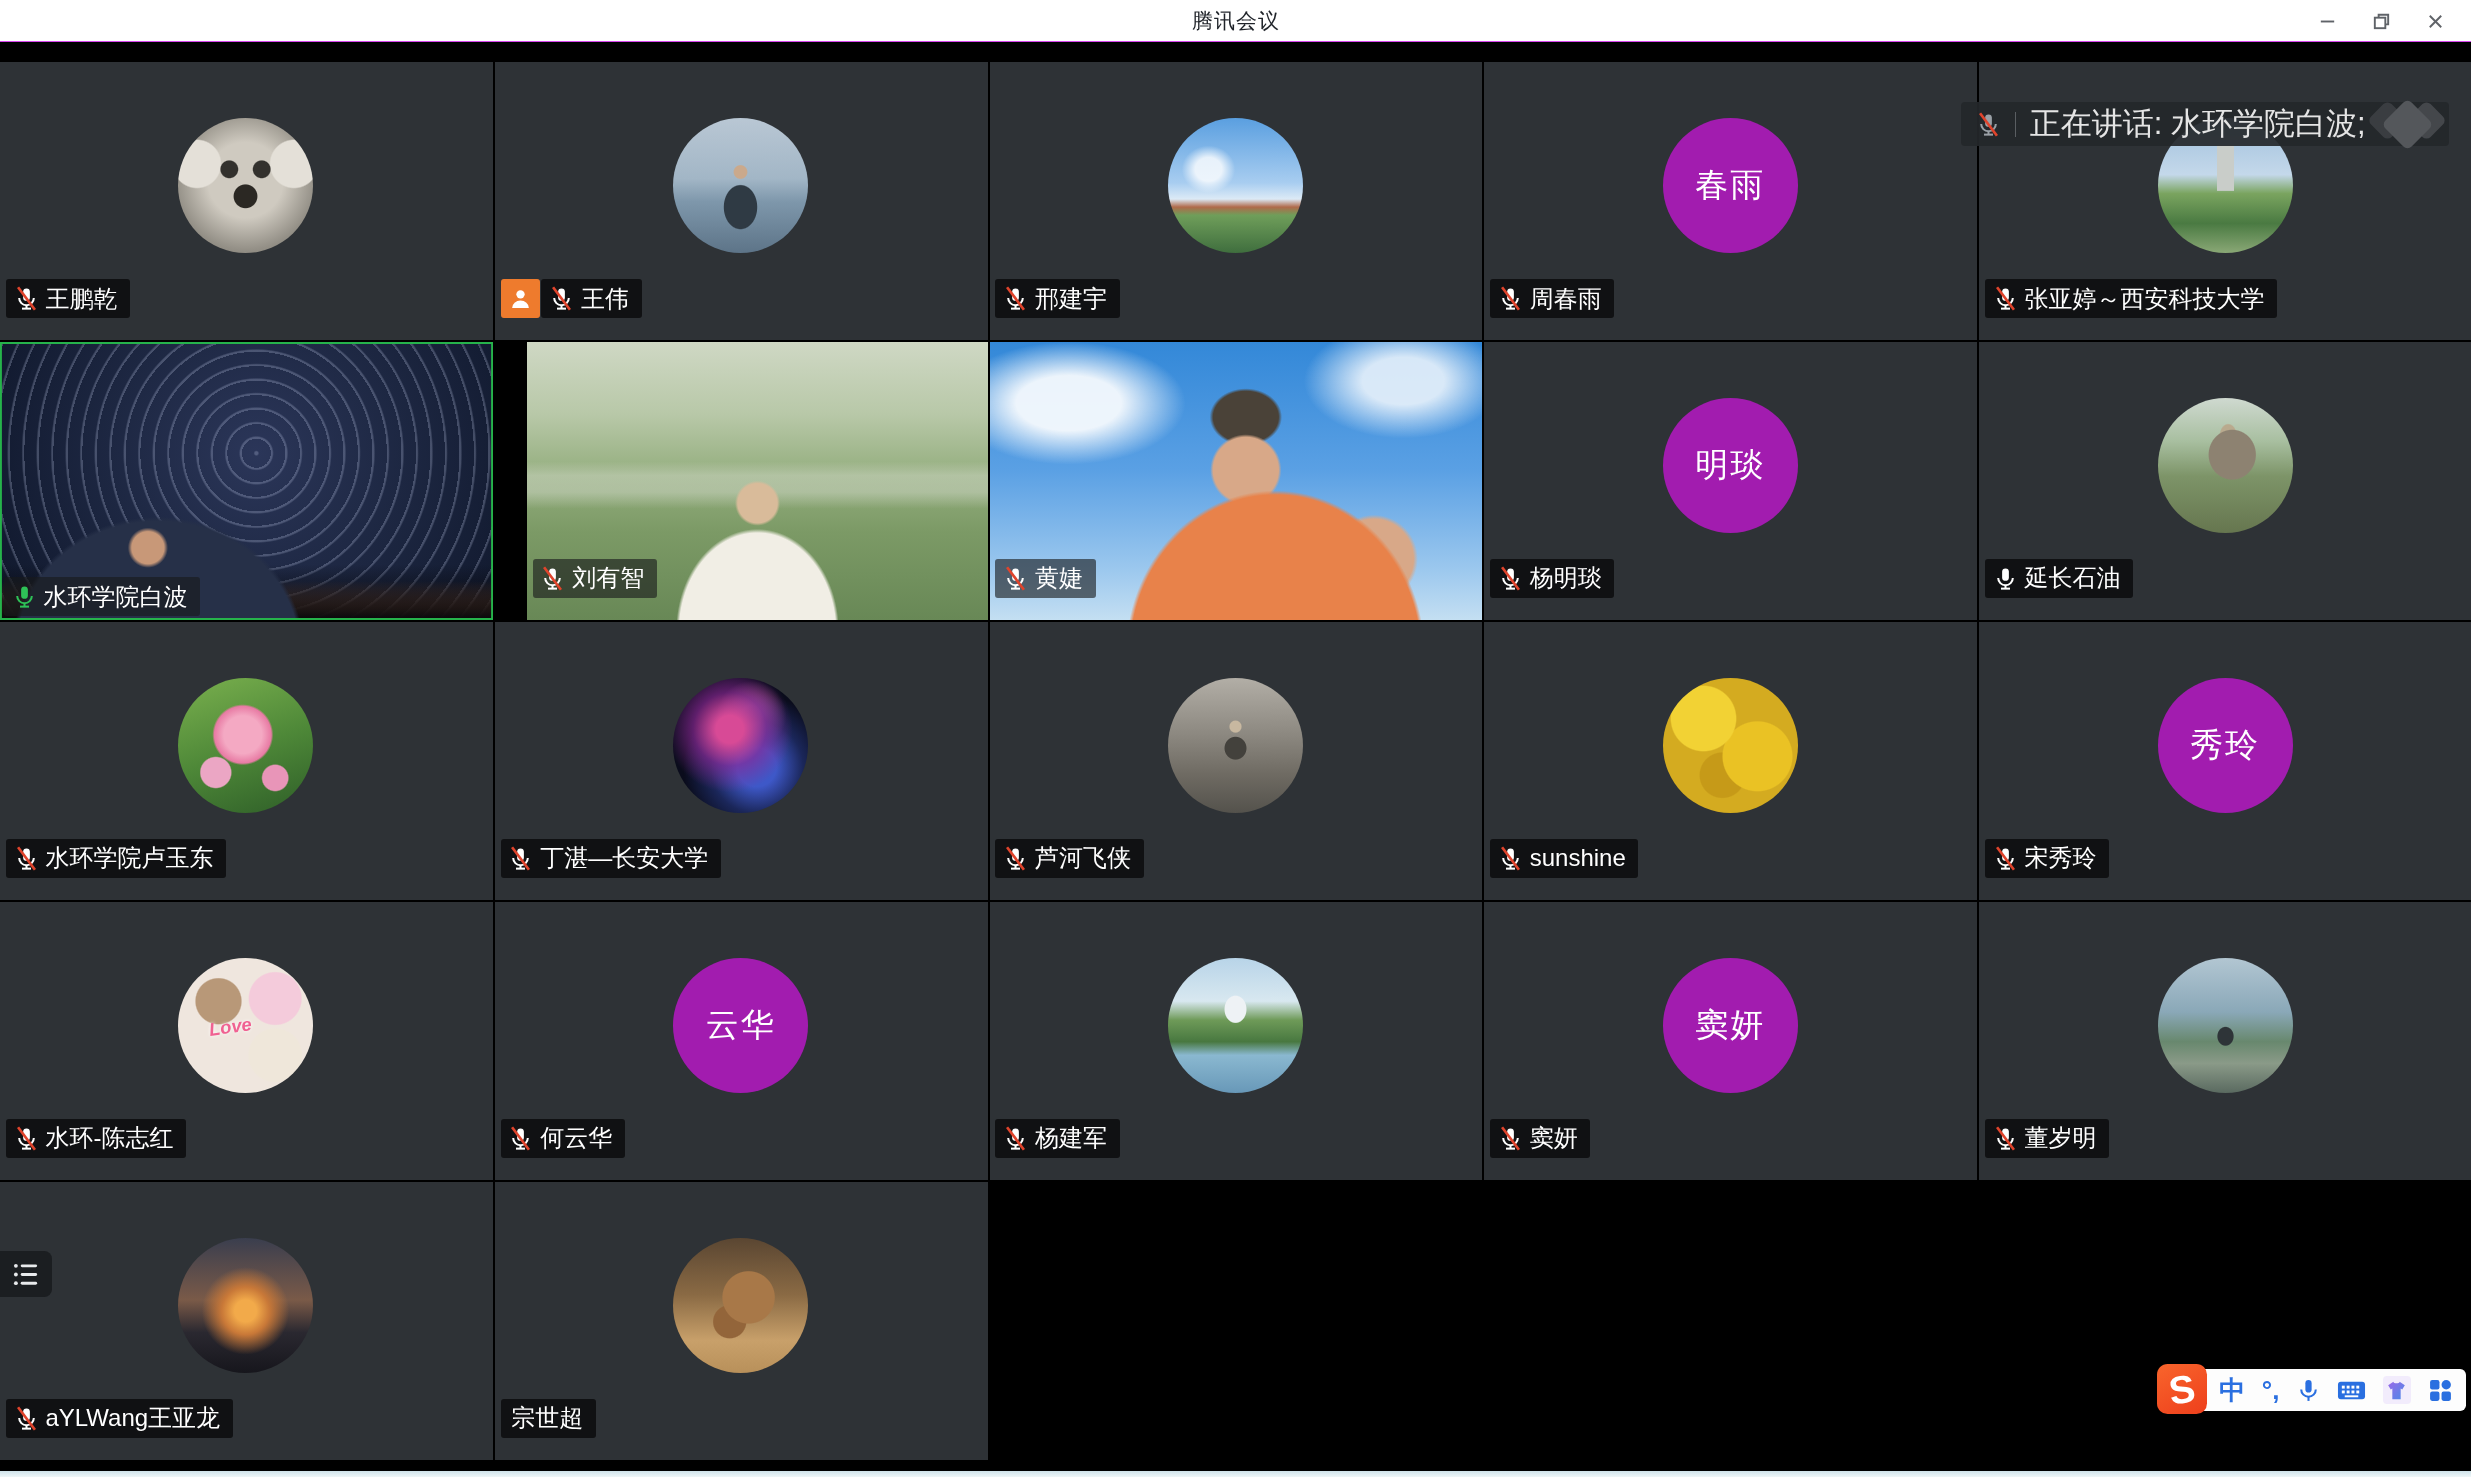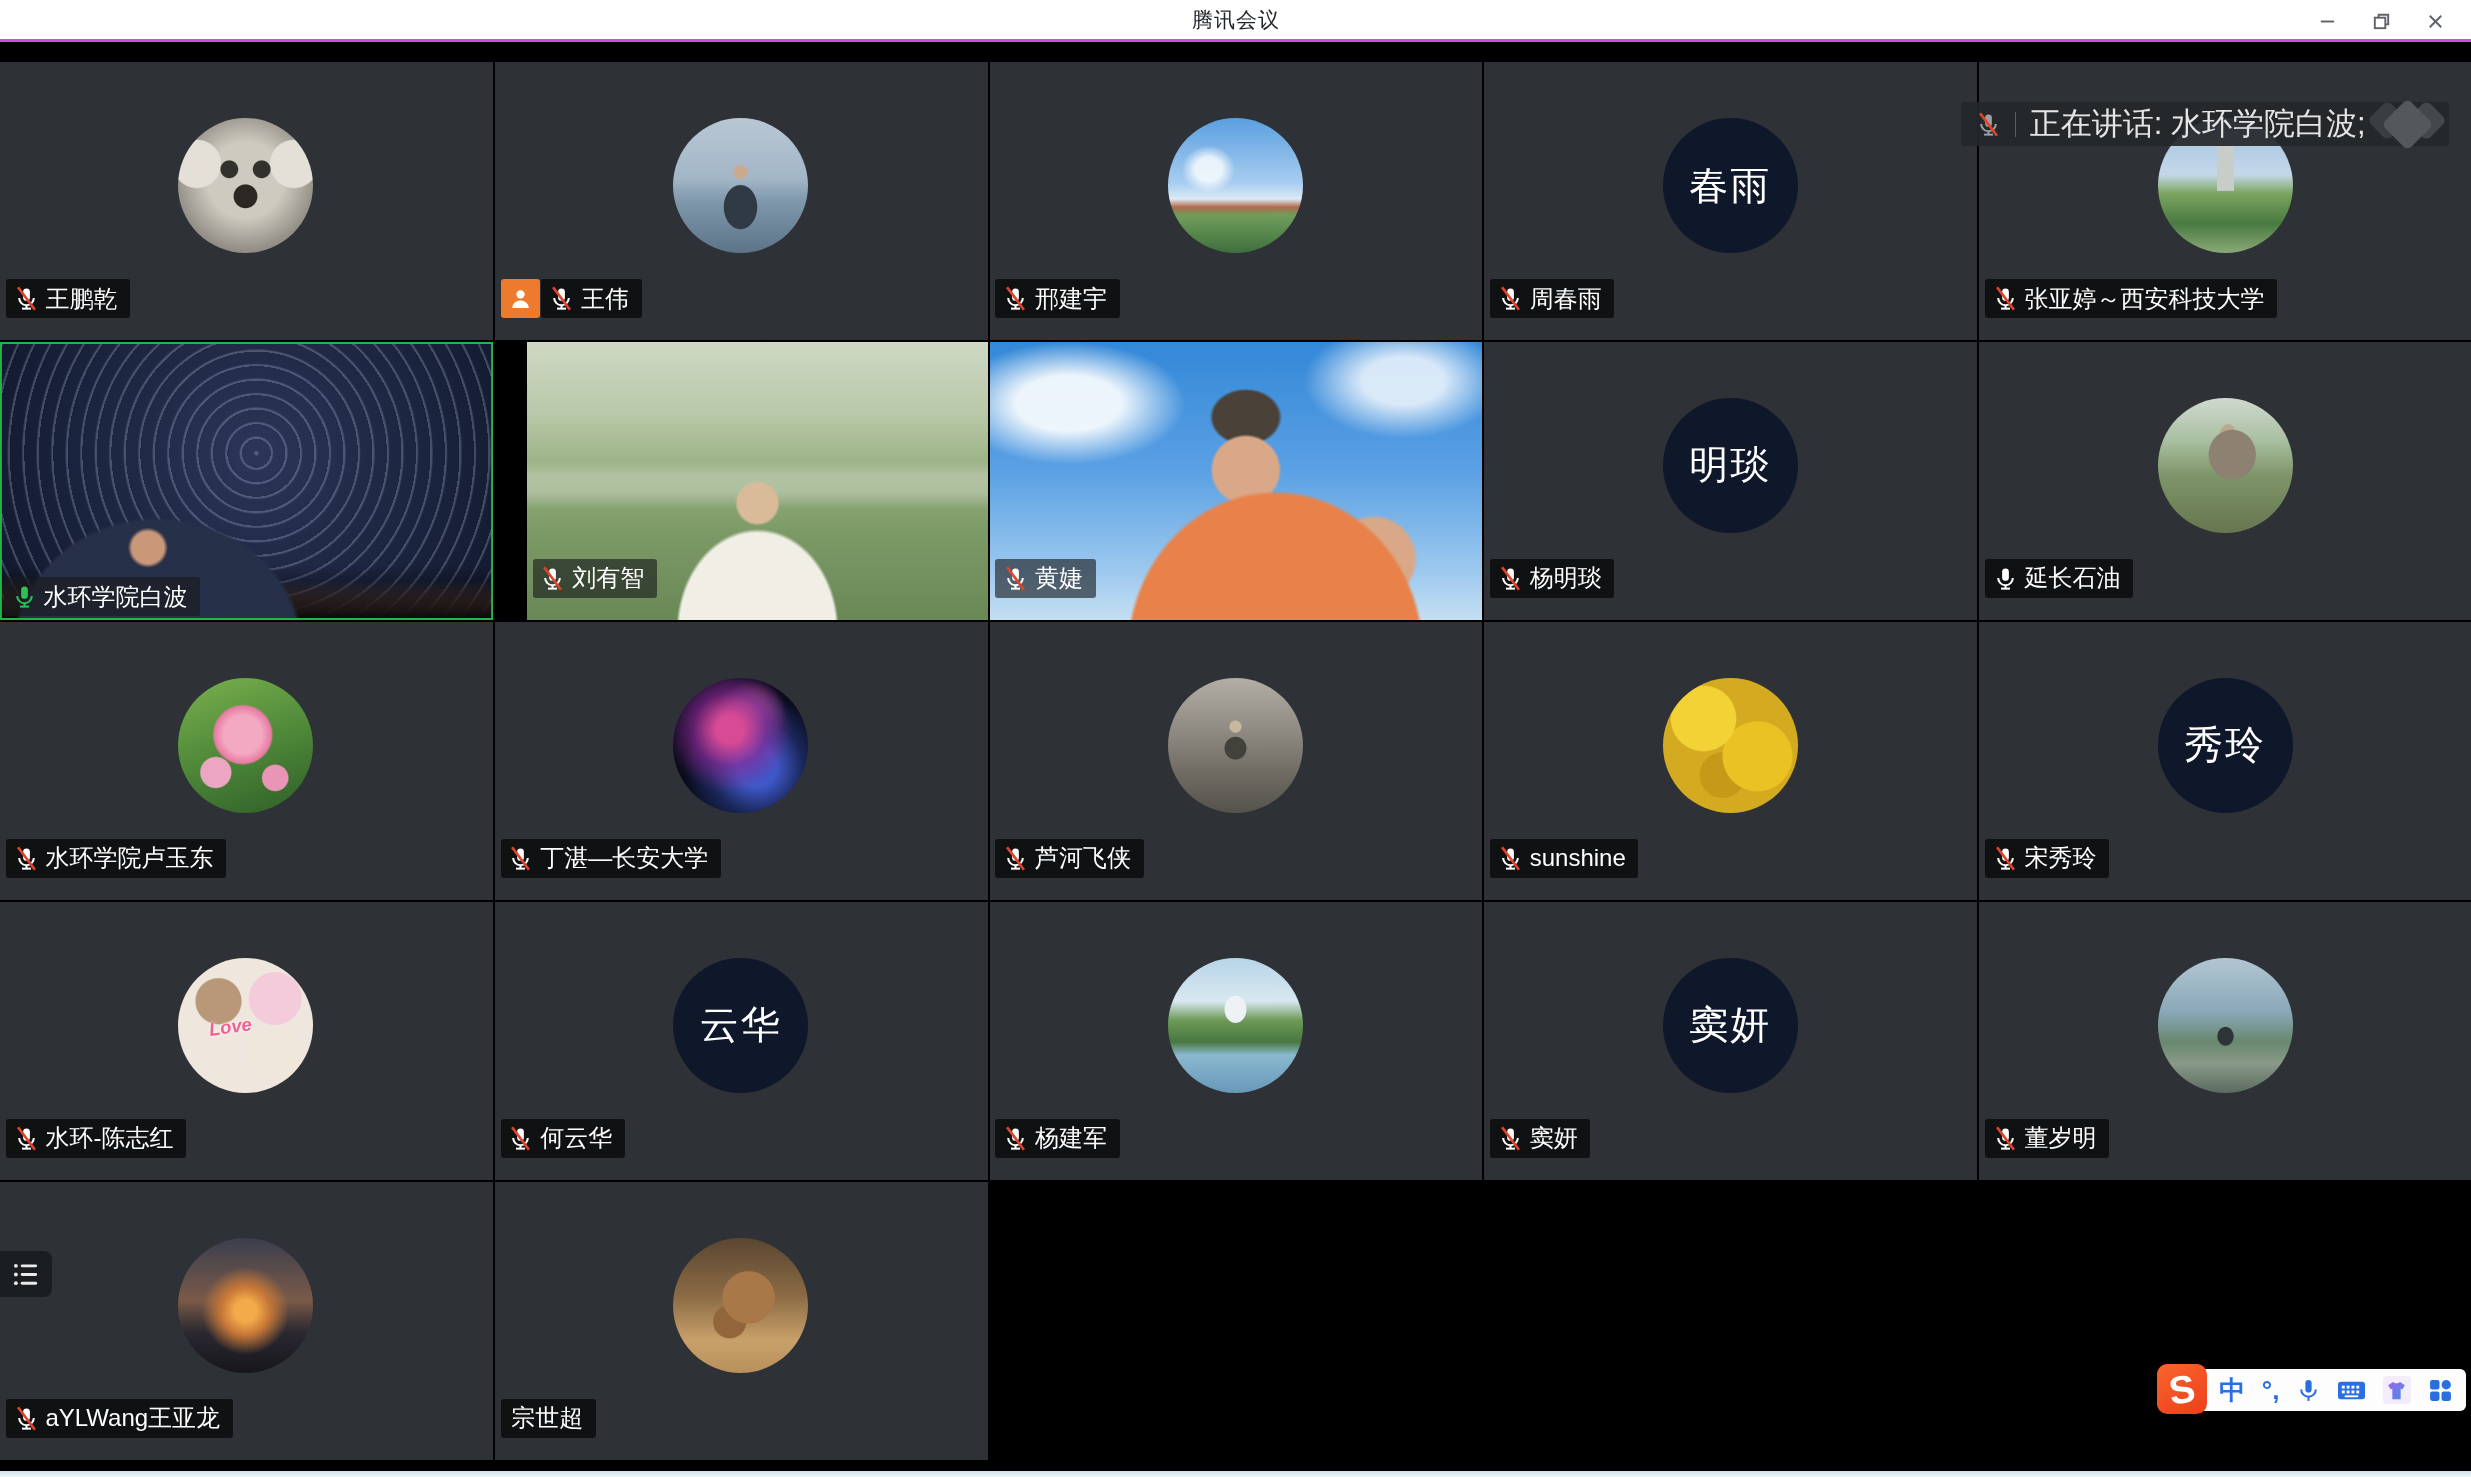--- a/index.html
+++ b/index.html
@@ -1,21 +1,21 @@
 <!DOCTYPE html>
 <html><head>
 <meta charset="utf-8">
 <style>
   * { margin:0; padding:0; box-sizing:border-box; }
   html,body { width:2472px; height:1477px; overflow:hidden; background:#000;
     font-family:"Liberation Sans","DejaVu Sans",sans-serif; }
   .window { position:relative; width:2472px; height:1477px; background:#000; }
 
   
-  .titlebar { position:relative; height:42px; background:#ffffff; border-bottom:3px solid #d946ef;
+  .titlebar { position:relative; height:42px; background:#ffffff; border-bottom:1px solid #d946ef;
     display:flex; align-items:center; justify-content:center; }
   .titlebar .title { font-size:21px; color:#1f2329; letter-spacing:1px; }
   .win-controls { position:absolute; right:9.7px; top:0; height:42px; display:flex; align-items:center; }
   .win-btn { width:54px; height:42px; display:flex; align-items:center; justify-content:center; cursor:pointer; }
   .win-btn svg { stroke:#5f6368; }
 
   
   .black-strip { height:19.3px; background:#000; }
   .bottom-black { position:absolute; left:0; right:0; top:1460px; height:11.6px; background:#000; }
   .taskbar-edge { position:absolute; left:0; right:0; bottom:0; height:5.8px;
@@ -24,21 +24,21 @@
   
   .grid { position:absolute; top:62px; left:0; width:2472px; height:1398px;
     display:grid; grid-template-columns:repeat(5,1fr); grid-template-rows:repeat(5,278px);
     gap:1.9px; background:#000; }
   .tile { position:relative; background:#2e3236; overflow:hidden; }
   .tile.speaking { box-shadow: inset 0 0 0 1.9px #26b34b; }
 
   
   .avatar { position:absolute; left:50%; top:56px; width:135px; height:135px; margin-left:-68px;
     border-radius:50%; overflow:hidden; display:flex; align-items:center; justify-content:center; }
-  .avatar.initials { background:#0f172a; color:#fff; font-size:39px; letter-spacing:1.9px; }
+  .avatar.initials { background:#a21caf; color:#fff; font-size:33px; letter-spacing:1.9px; }
   .av-caption { position:absolute; left:50%; top:114px; margin-left:-37px; font-size:18.3px; color:#f06292;
     font-style:italic; font-weight:bold; transform:rotate(-8deg); text-shadow:0 0 3.9px #fff; }
 
   
   .av-koala { background:
     radial-gradient(circle at 38% 38%, #33312d 0 7%, transparent 8%),
     radial-gradient(circle at 62% 38%, #33312d 0 7%, transparent 8%),
     radial-gradient(circle at 50% 58%, #2b2823 0 11%, transparent 12%),
     radial-gradient(circle at 14% 34%, #e4e0d8 0 16%, transparent 17%),
     radial-gradient(circle at 86% 34%, #e4e0d8 0 16%, transparent 17%),

